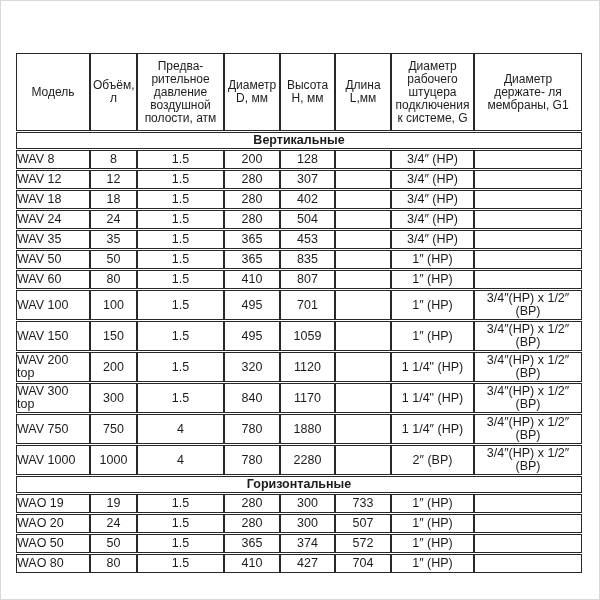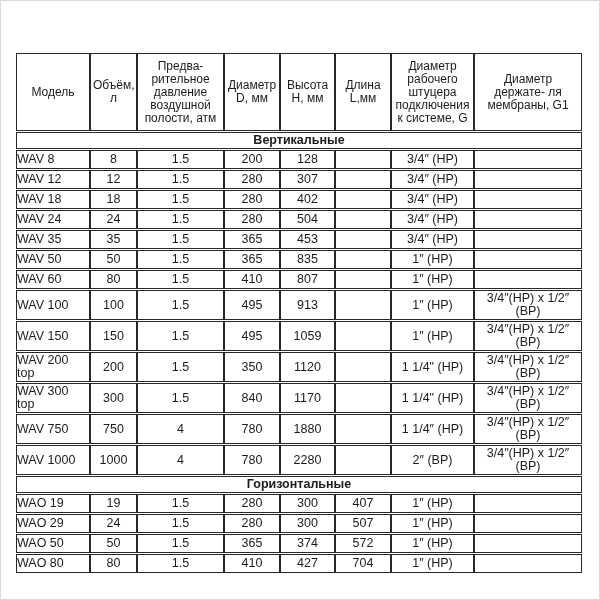--- a/index.html
+++ b/index.html
@@ -127,40 +127,40 @@
         <td>807</td>
         <td></td>
         <td>1″ (HP)</td>
         <td></td>
       </tr>
       <tr class="datarow">
         <td class="model">WAV 100</td>
         <td>100</td>
         <td>1.5</td>
         <td>495</td>
-        <td>913</td>
+        <td>701</td>
         <td></td>
         <td>1″ (HP)</td>
         <td>3/4″(HP) x 1/2″(BP)</td>
       </tr>
       <tr class="datarow">
         <td class="model">WAV 150</td>
         <td>150</td>
         <td>1.5</td>
         <td>495</td>
         <td>1059</td>
         <td></td>
         <td>1″ (HP)</td>
         <td>3/4″(HP) x 1/2″(BP)</td>
       </tr>
       <tr class="datarow">
         <td class="model">WAV 200 top</td>
         <td>200</td>
         <td>1.5</td>
-        <td>350</td>
+        <td>320</td>
         <td>1120</td>
         <td></td>
         <td>1 1/4" (HP)</td>
         <td>3/4″(HP) x 1/2″(BP)</td>
       </tr>
       <tr class="datarow">
         <td class="model">WAV 300 top</td>
         <td>300</td>
         <td>1.5</td>
         <td>840</td>
@@ -191,26 +191,26 @@
       </tr>
       <tr class="section">
         <td colspan="8">Горизонтальные</td>
       </tr>
       <tr class="datarow">
         <td class="model">WAO 19</td>
         <td>19</td>
         <td>1.5</td>
         <td>280</td>
         <td>300</td>
-        <td>407</td>
-        <td>1″ (HP)</td>
-        <td></td>
-      </tr>
-      <tr class="datarow">
-        <td class="model">WAO 29</td>
+        <td>733</td>
+        <td>1″ (HP)</td>
+        <td></td>
+      </tr>
+      <tr class="datarow">
+        <td class="model">WAO 20</td>
         <td>24</td>
         <td>1.5</td>
         <td>280</td>
         <td>300</td>
         <td>507</td>
         <td>1″ (HP)</td>
         <td></td>
       </tr>
       <tr class="datarow">
         <td class="model">WAO 50</td>

